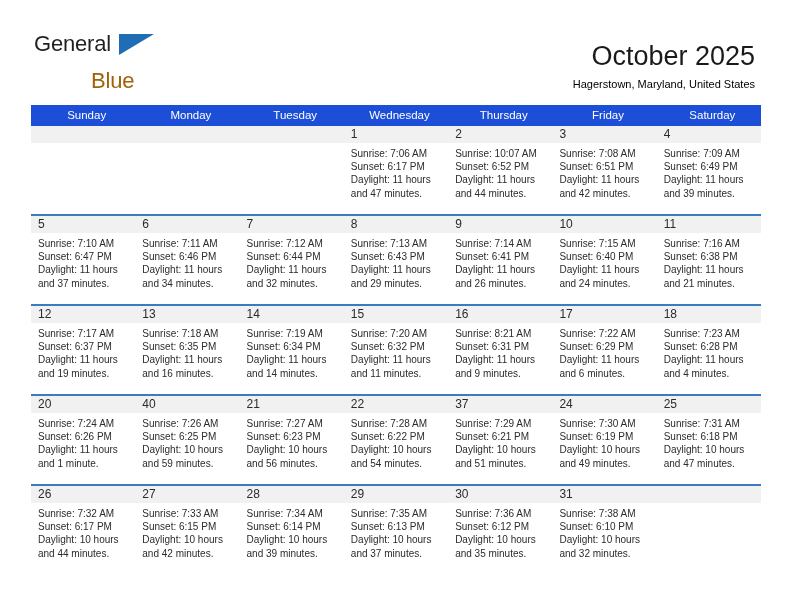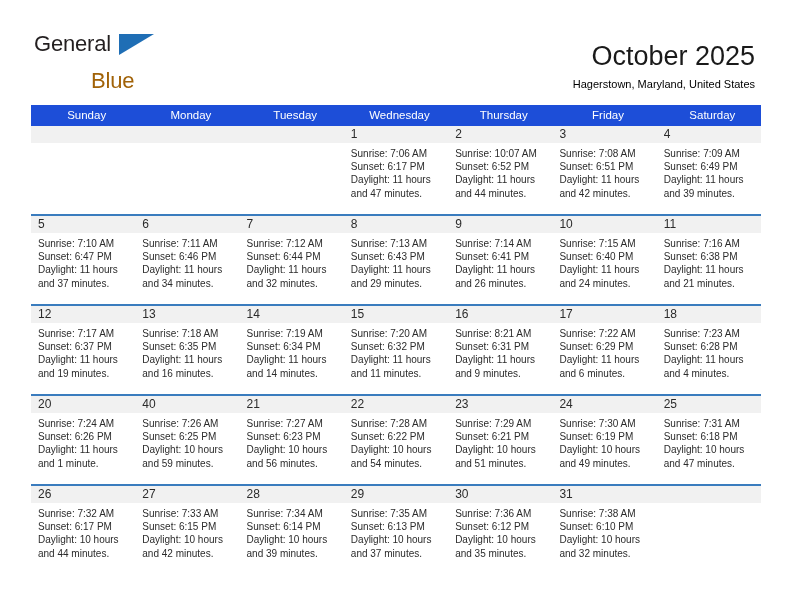--- a/index.html
+++ b/index.html
@@ -431,21 +431,21 @@
                 <div class="daynum-band">22</div>
                 <div class="cell-body">
                   <div>Sunrise: 7:28 AM</div>
                   <div>Sunset: 6:22 PM</div>
                   <div class="wrap">Daylight: 10 hours and 54 minutes.</div>
                 </div>
               </div>
             </td>
             <td>
               <div class="cell-inner">
-                <div class="daynum-band">23</div>
+                <div class="daynum-band">37</div>
                 <div class="cell-body">
                   <div>Sunrise: 7:29 AM</div>
                   <div>Sunset: 6:21 PM</div>
                   <div class="wrap">Daylight: 10 hours and 51 minutes.</div>
                 </div>
               </div>
             </td>
             <td>
               <div class="cell-inner">
                 <div class="daynum-band">24</div>

